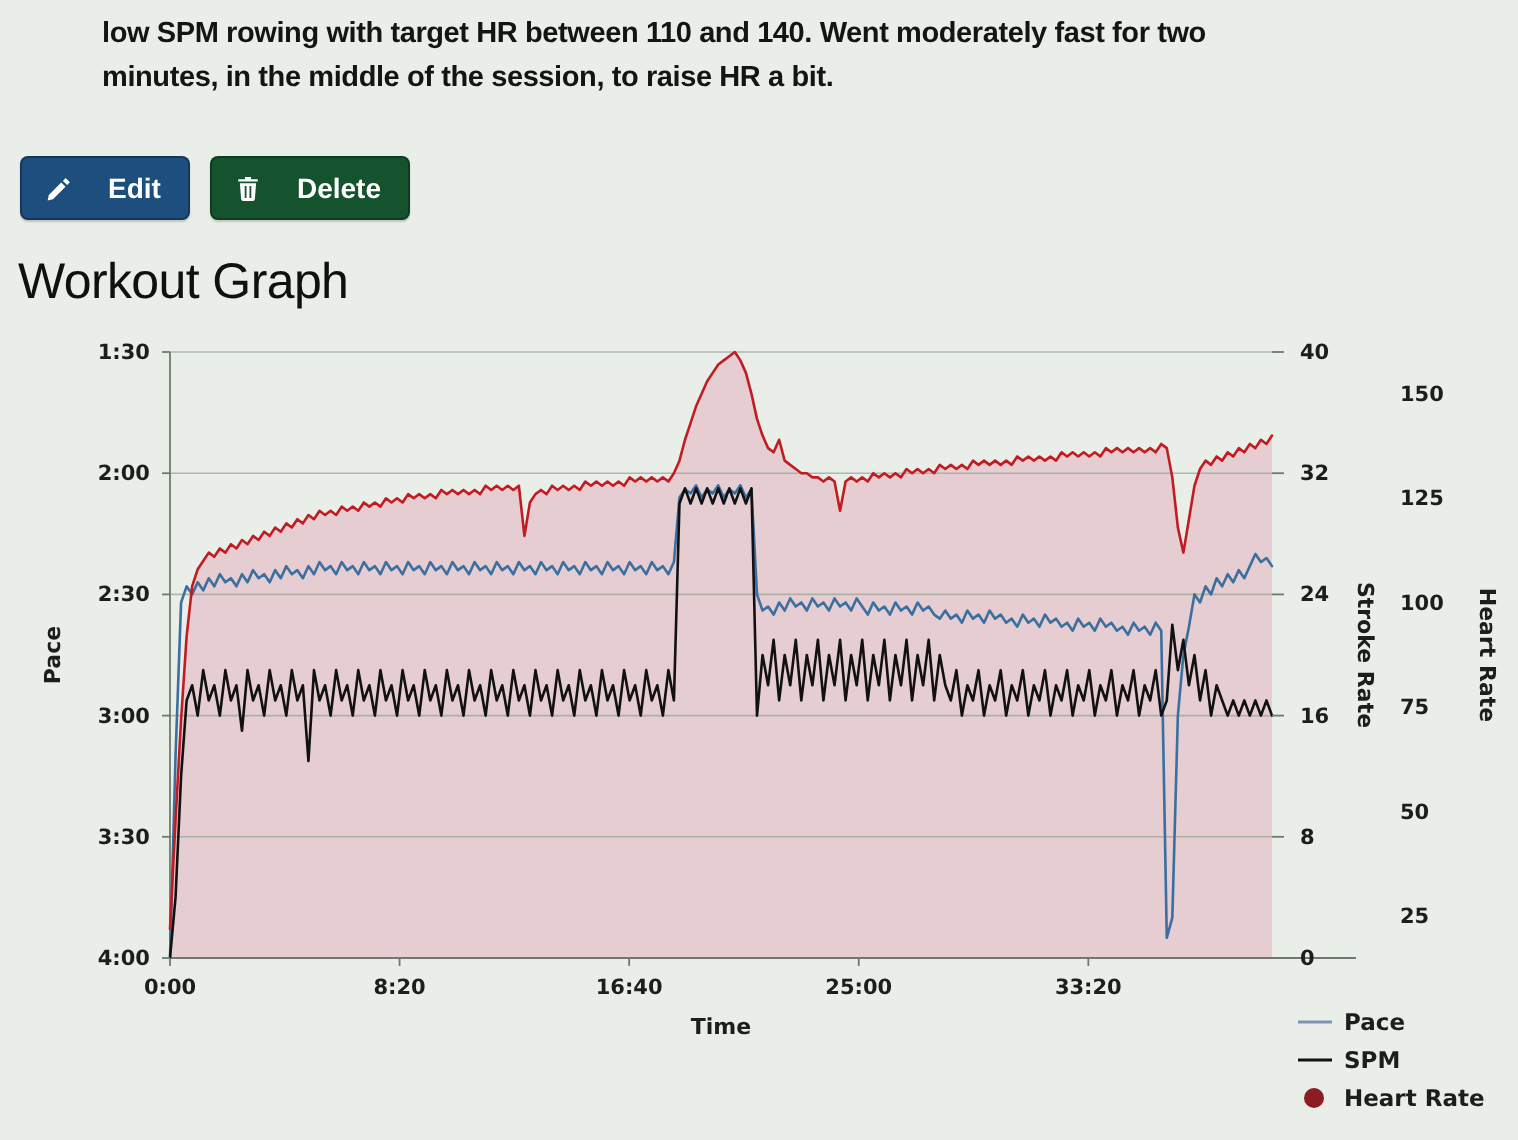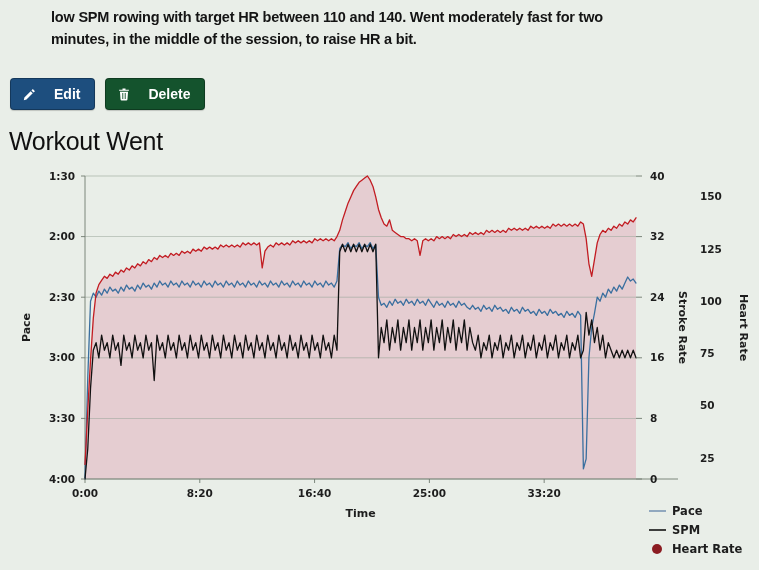--- a/index.html
+++ b/index.html
@@ -71,21 +71,21 @@
     <button class="btn btn-delete">
       <span>
         <svg width="12" height="13" viewBox="0 0 16 16">
             <path fill="#fff" d="M6 0h4v1.5h4.5V3H1.5V1.5H6zM2.6 4.2h10.8l-.8 10.4A1.5 1.5 0 0 1 11.1 16H4.9a1.5 1.5 0 0 1-1.5-1.4zM5.8 6v8h1.2V6zm3.2 0v8h1.2V6z"></path>
           </svg>
       </span>
       <span>Delete</span>
     </button>
   </div>
 
-  <div class="page-title">Workout Went</div>
+  <div class="page-title">Workout Graph</div>
 
   <div class="chart-wrap">
     <svg class="chart" id="chart-svg" width="759" height="410">
         <path d="M 85 319 L 85.00 304.37 L 87.77 250.04 L 90.54 199.89 L 93.31 158.10 L 96.08 133.02 L 98.84 124.66 L 101.61 120.48 L 104.38 116.30 L 107.15 118.39 L 109.92 114.21 L 112.69 116.30 L 115.46 112.12 L 118.23 114.21 L 120.99 110.03 L 123.76 112.12 L 126.53 107.94 L 129.30 110.03 L 132.07 105.86 L 134.84 107.94 L 137.61 103.77 L 140.38 105.86 L 143.15 101.68 L 145.91 103.77 L 148.68 99.59 L 151.45 101.68 L 154.22 97.50 L 156.99 99.59 L 159.76 95.41 L 162.53 97.50 L 165.30 95.41 L 168.07 97.50 L 170.83 93.32 L 173.60 95.41 L 176.37 93.32 L 179.14 95.41 L 181.91 91.23 L 184.68 93.32 L 187.45 91.23 L 190.22 93.32 L 192.98 89.14 L 195.75 91.23 L 198.52 89.14 L 201.29 91.23 L 204.06 87.05 L 206.83 89.14 L 209.60 87.05 L 212.37 89.14 L 215.14 87.05 L 217.90 89.14 L 220.67 84.96 L 223.44 87.05 L 226.21 84.96 L 228.98 87.05 L 231.75 84.96 L 234.52 87.05 L 237.29 84.96 L 240.06 87.05 L 242.82 82.87 L 245.59 84.96 L 248.36 82.87 L 251.13 84.96 L 253.90 82.87 L 256.67 84.96 L 259.44 82.87 L 262.21 107.94 L 264.97 91.23 L 267.74 87.05 L 270.51 84.96 L 273.28 87.05 L 276.05 82.87 L 278.82 84.96 L 281.59 82.87 L 284.36 84.96 L 287.13 82.87 L 289.89 84.96 L 292.66 80.78 L 295.43 82.87 L 298.20 80.78 L 300.97 82.87 L 303.74 80.78 L 306.51 82.87 L 309.28 80.78 L 312.05 82.87 L 314.81 78.69 L 317.58 80.78 L 320.35 78.69 L 323.12 80.78 L 325.89 78.69 L 328.66 80.78 L 331.43 78.69 L 334.20 80.78 L 336.96 76.60 L 339.73 70.33 L 342.50 59.88 L 345.27 51.52 L 348.04 43.17 L 350.81 36.90 L 353.58 30.63 L 356.35 26.45 L 359.12 22.27 L 361.88 20.18 L 364.65 18.09 L 367.42 16.00 L 370.19 20.18 L 372.96 26.45 L 375.73 36.90 L 378.50 49.43 L 381.27 57.79 L 384.04 64.06 L 386.80 66.15 L 389.57 59.88 L 392.34 70.33 L 395.11 72.42 L 397.88 74.51 L 400.65 76.60 L 403.42 76.60 L 406.19 78.69 L 408.95 78.69 L 411.72 80.78 L 414.49 78.69 L 417.26 80.78 L 420.03 95.41 L 422.80 80.78 L 425.57 78.69 L 428.34 80.78 L 431.11 78.69 L 433.87 80.78 L 436.64 76.60 L 439.41 78.69 L 442.18 76.60 L 444.95 78.69 L 447.72 76.60 L 450.49 78.69 L 453.26 74.51 L 456.03 76.60 L 458.79 74.51 L 461.56 76.60 L 464.33 74.51 L 467.10 76.60 L 469.87 72.42 L 472.64 74.51 L 475.41 72.42 L 478.18 74.51 L 480.94 72.42 L 483.71 74.51 L 486.48 70.33 L 489.25 72.42 L 492.02 70.33 L 494.79 72.42 L 497.56 70.33 L 500.33 72.42 L 503.10 70.33 L 505.86 72.42 L 508.63 68.24 L 511.40 70.33 L 514.17 68.24 L 516.94 70.33 L 519.71 68.24 L 522.48 70.33 L 525.25 68.24 L 528.02 70.33 L 530.78 66.15 L 533.55 68.24 L 536.32 66.15 L 539.09 68.24 L 541.86 66.15 L 544.63 68.24 L 547.40 66.15 L 550.17 68.24 L 552.93 64.06 L 555.70 66.15 L 558.47 64.06 L 561.24 66.15 L 564.01 64.06 L 566.78 66.15 L 569.55 64.06 L 572.32 66.15 L 575.09 64.06 L 577.85 66.15 L 580.62 61.97 L 583.39 64.06 L 586.16 78.69 L 588.93 103.77 L 591.70 116.30 L 594.47 99.59 L 597.24 82.87 L 600.01 74.51 L 602.77 70.33 L 605.54 72.42 L 608.31 68.24 L 611.08 70.33 L 613.85 66.15 L 616.62 68.24 L 619.39 64.06 L 622.16 66.15 L 624.92 61.97 L 627.69 64.06 L 630.46 59.88 L 633.23 61.97 L 636.00 57.79 L 636 319 Z" fill="#e5cdd1" stroke="none"></path>
         <line x1="85" y1="16" x2="636" y2="16" stroke="#9aa79a" stroke-width="0.8" opacity="0.75"></line>
         <line x1="85" y1="76.6" x2="636" y2="76.6" stroke="#9aa79a" stroke-width="0.8" opacity="0.75"></line>
         <line x1="85" y1="137.2" x2="636" y2="137.2" stroke="#9aa79a" stroke-width="0.8" opacity="0.75"></line>
         <line x1="85" y1="197.79999999999998" x2="636" y2="197.79999999999998" stroke="#9aa79a" stroke-width="0.8" opacity="0.75"></line>
         <line x1="85" y1="258.4" x2="636" y2="258.4" stroke="#9aa79a" stroke-width="0.8" opacity="0.75"></line>
         <line x1="85" y1="319" x2="636" y2="319" stroke="#9aa79a" stroke-width="0.8" opacity="0.75"></line>

